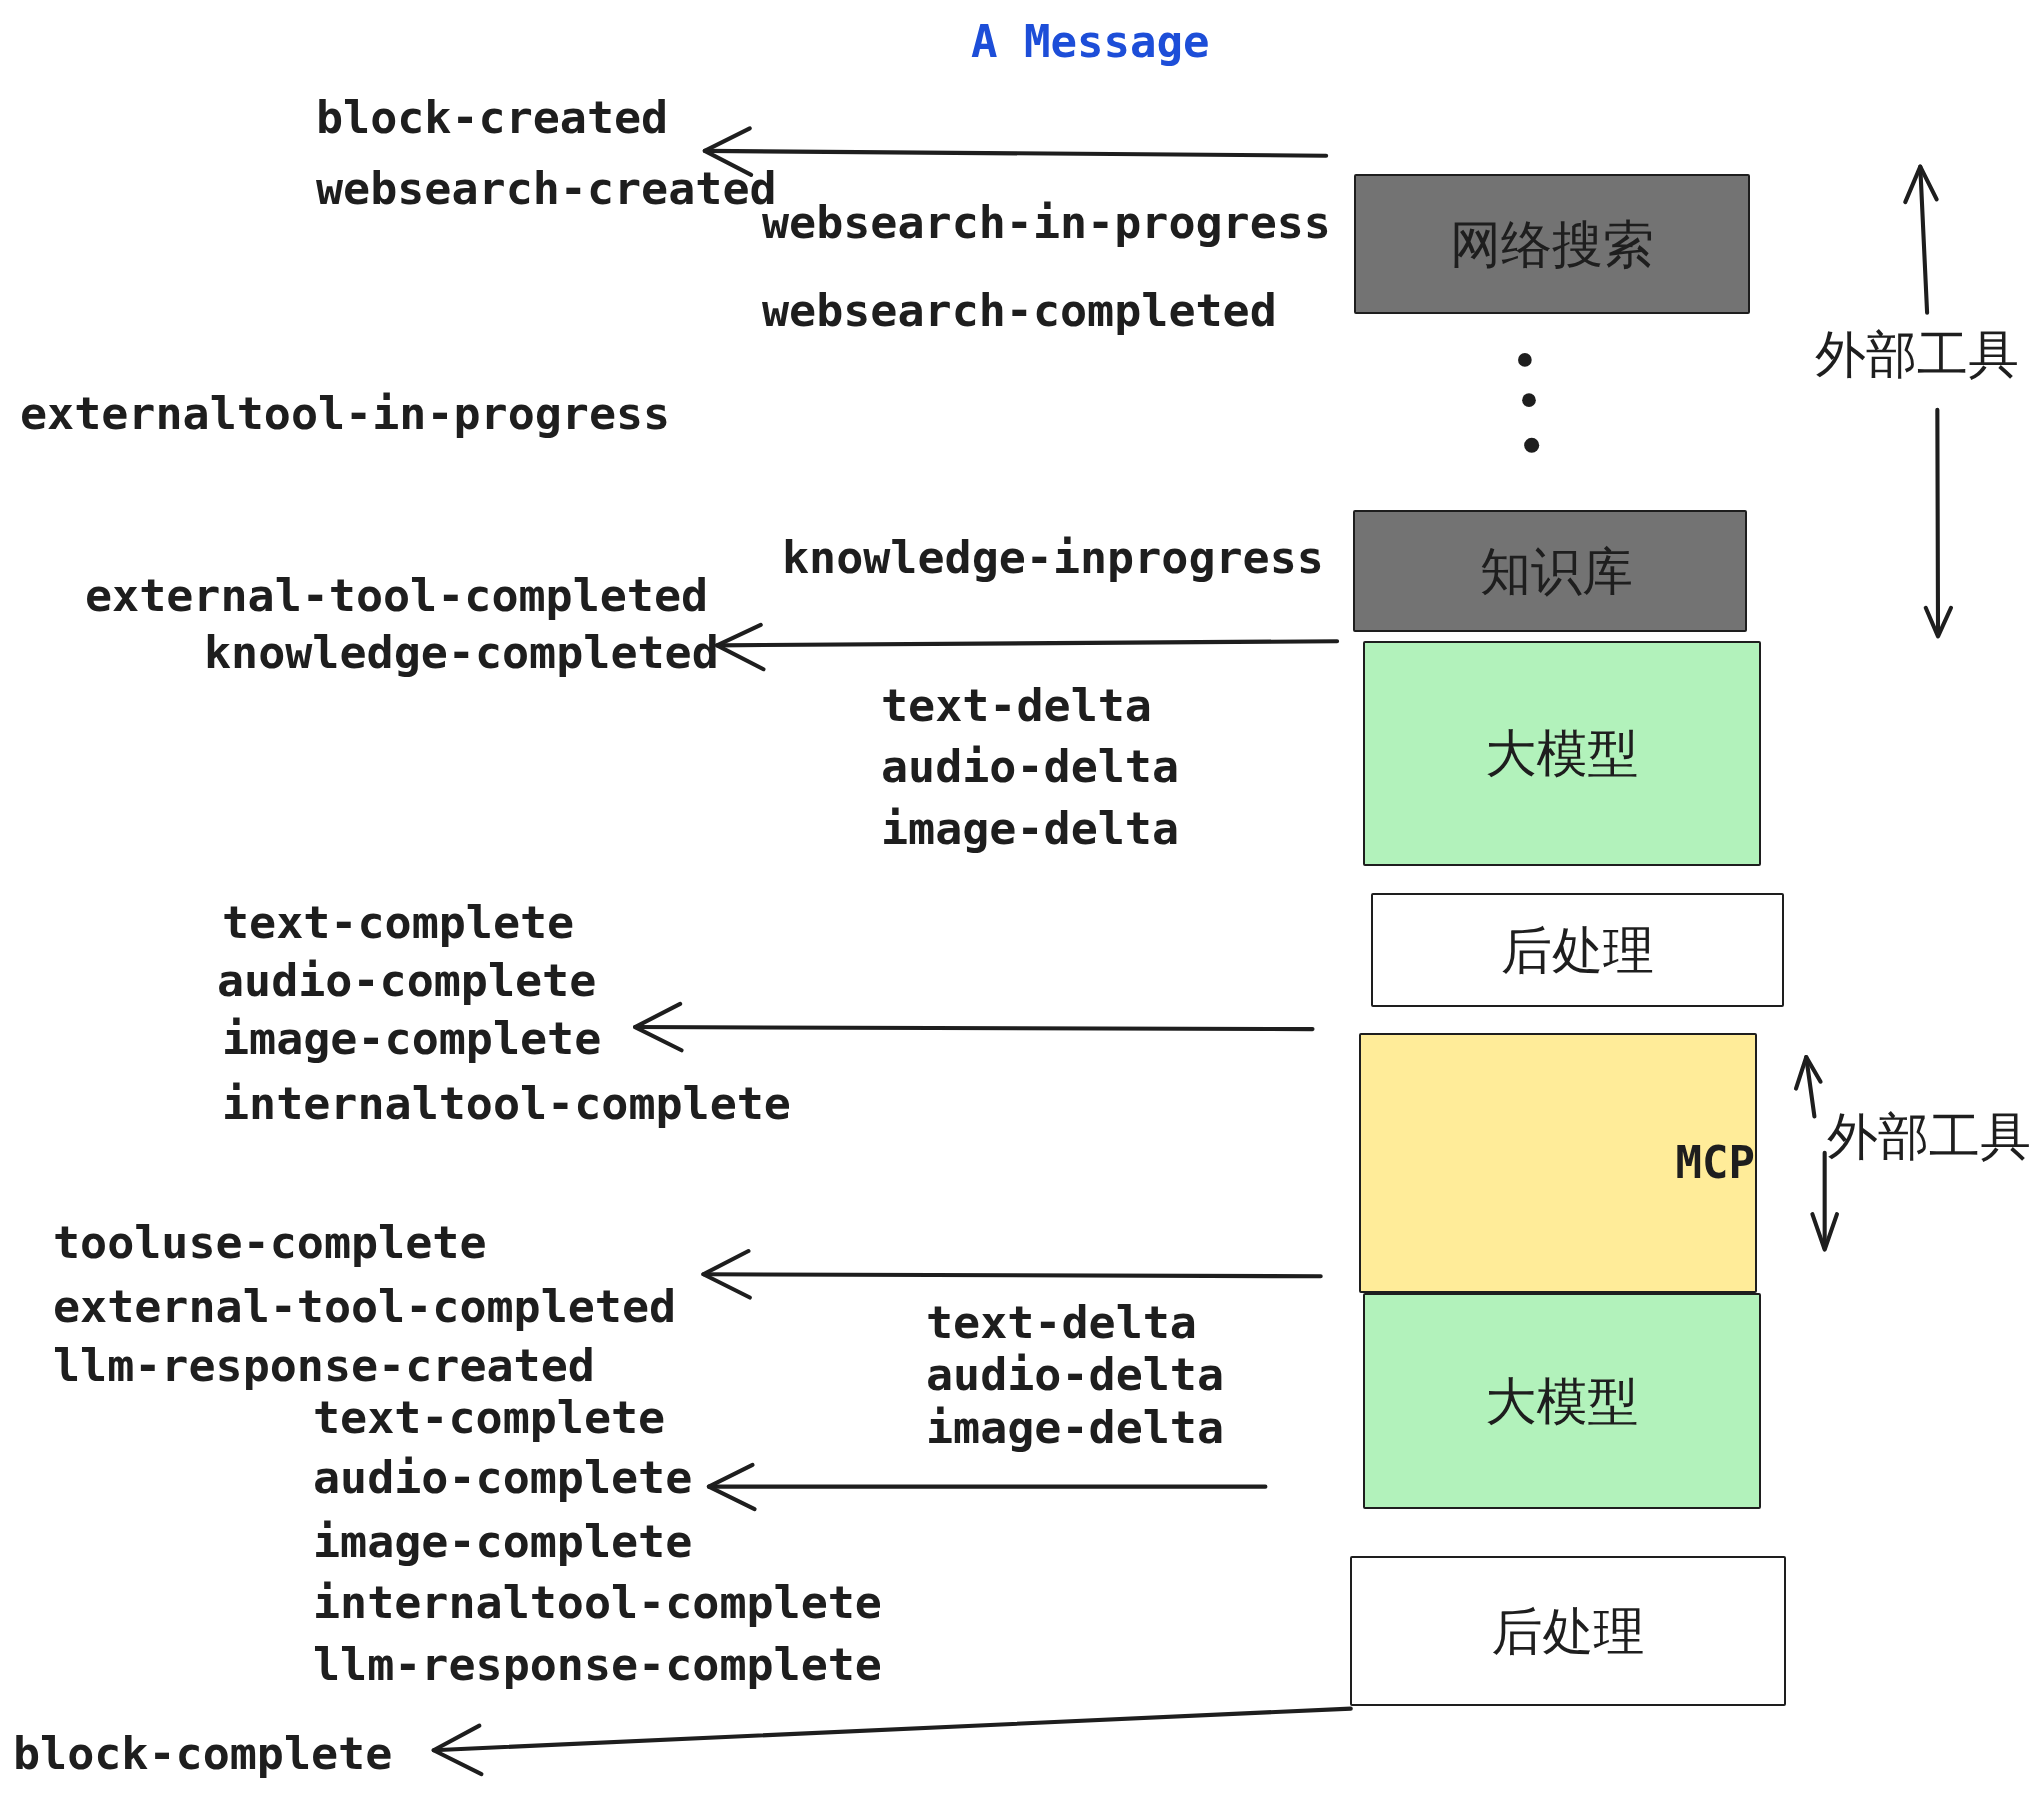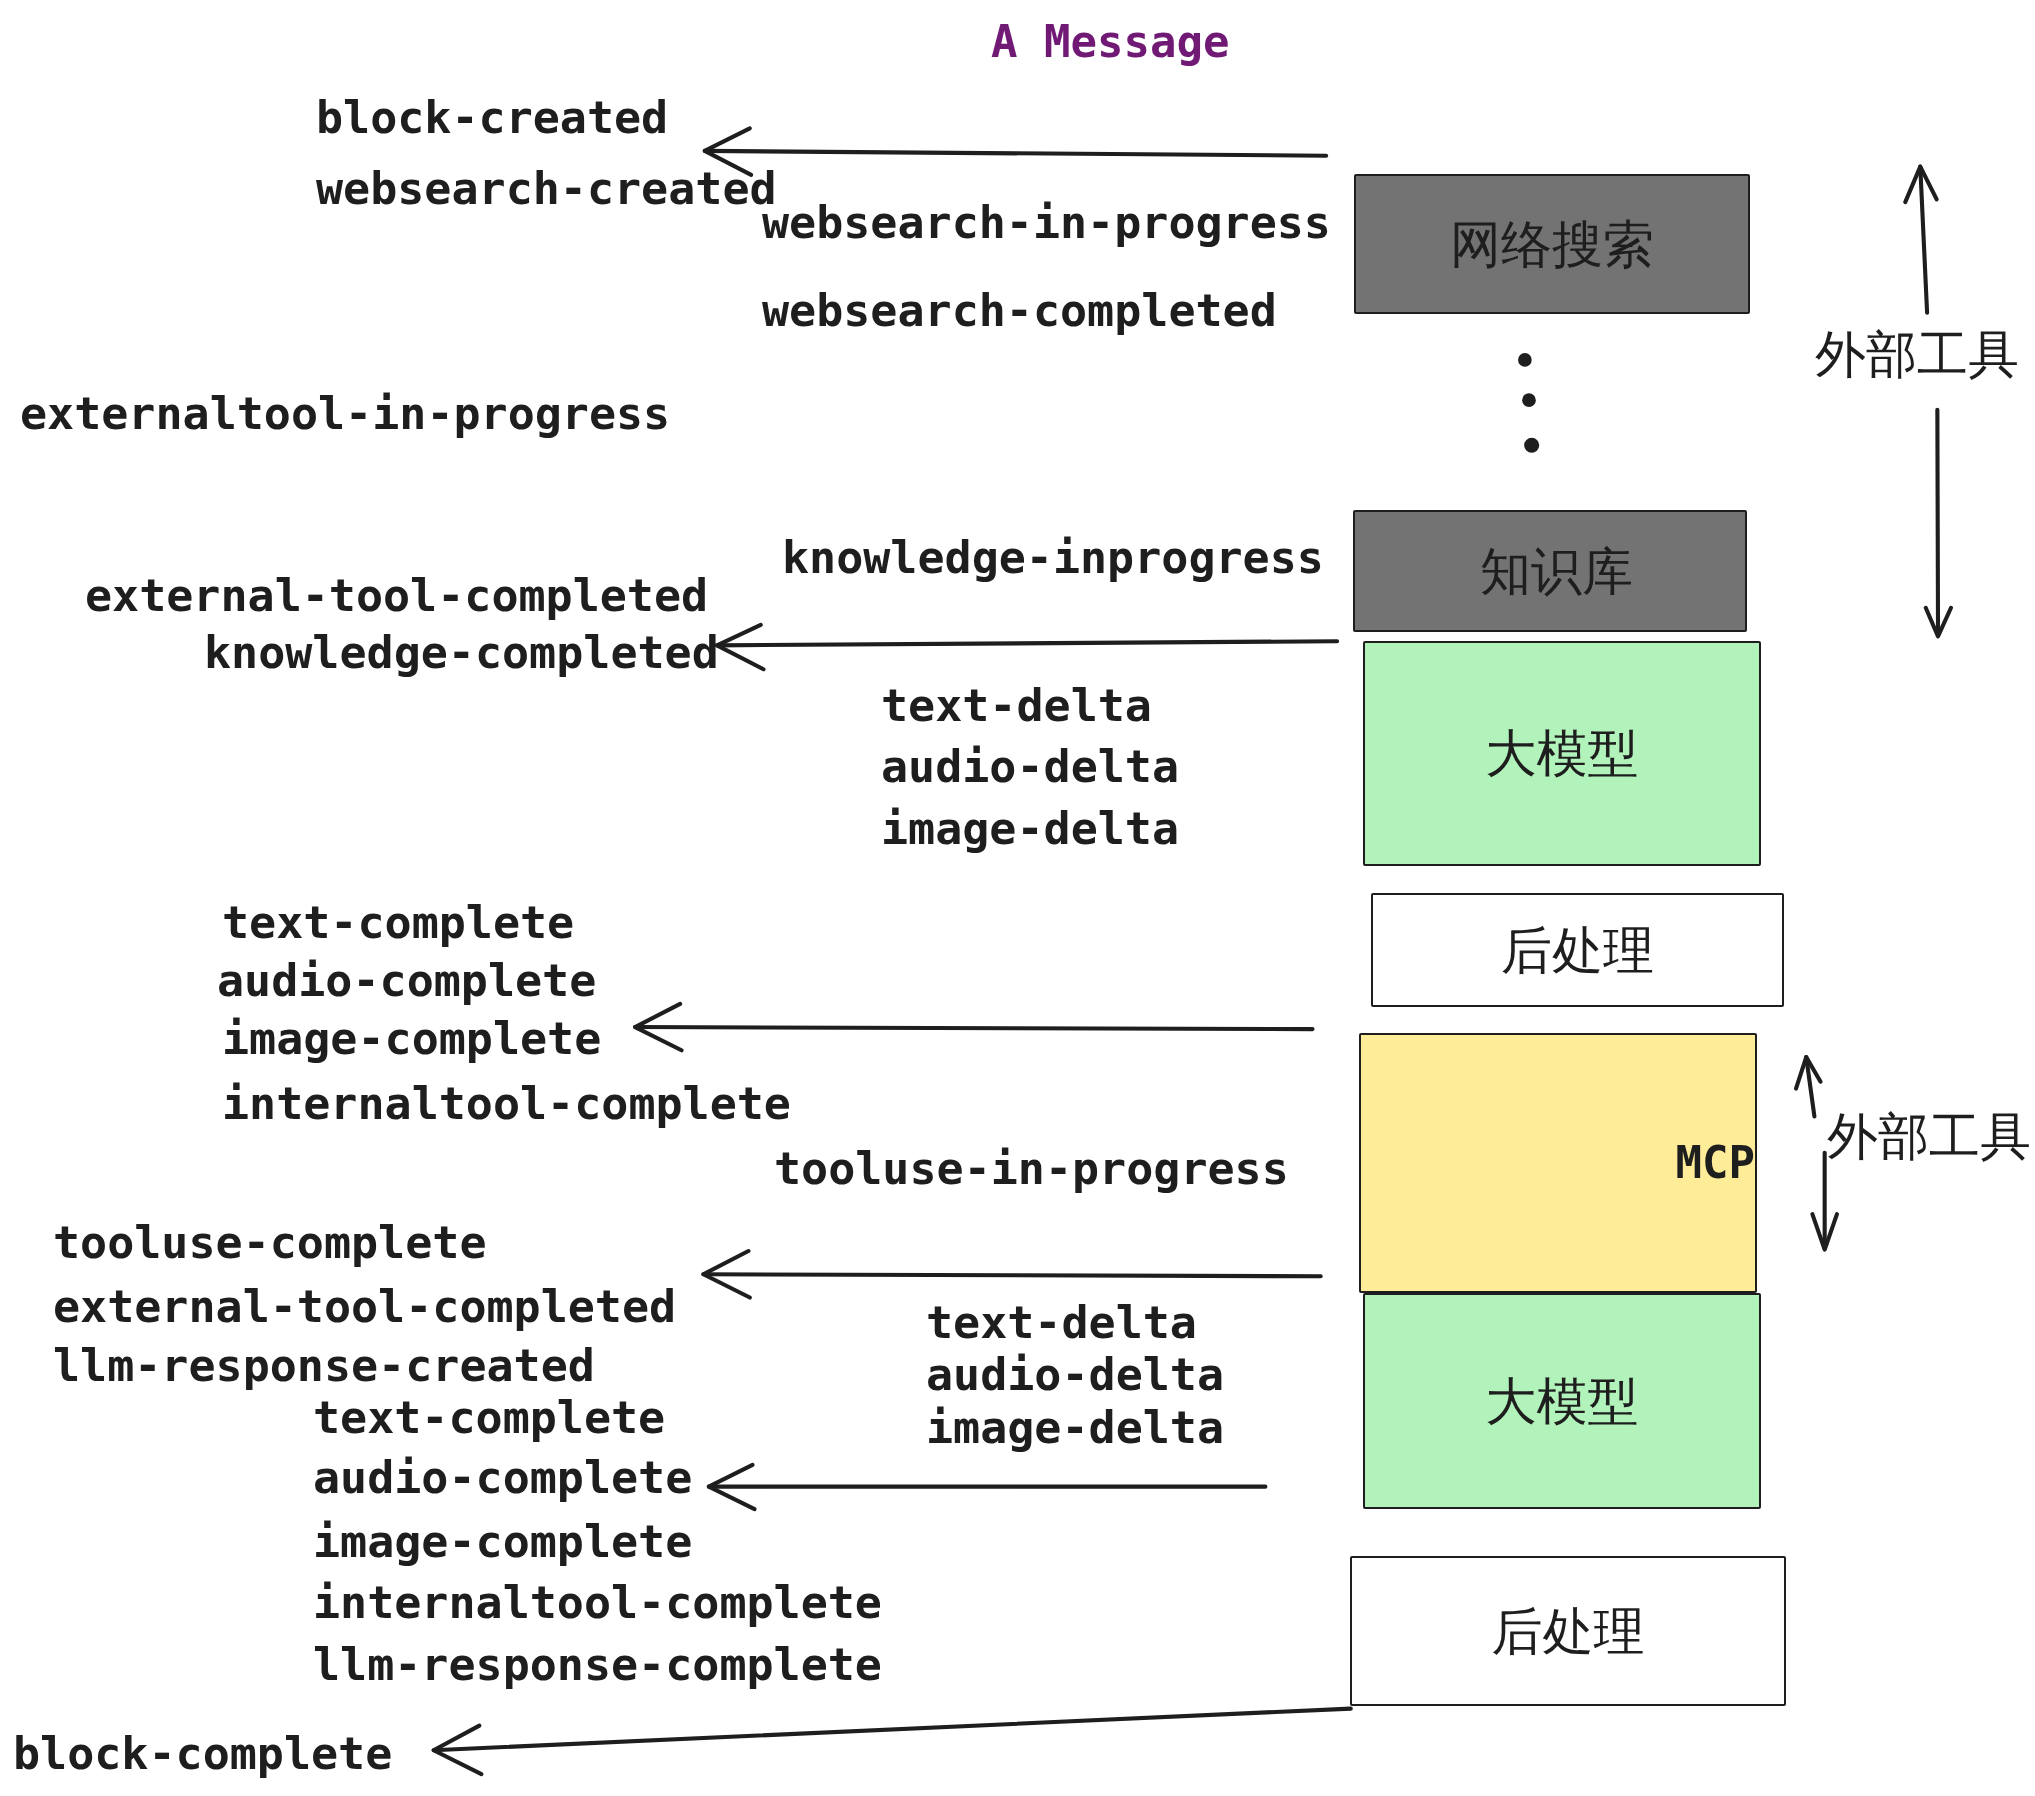--- a/index.html
+++ b/index.html
@@ -20,22 +20,21 @@
     white-space:nowrap;
     color:#1e1e1e;
     text-align:center;
   }
   .title{
     position:absolute;
     font-family:"DejaVu Sans Mono", monospace;
     font-size:44px;line-height:48px;
     font-weight:600;
     white-space:nowrap;
-    color:#701a75;
-    margin-left:20px;
+    color:#1d4ed8;
   }
   .box{
     position:absolute;
     border:2.7px solid #1e1e1e;
     border-radius:2px;
     display:flex;align-items:center;justify-content:center;
     box-sizing:border-box;
   }
   .box .cn{
     font-family:"DejaVu Sans", sans-serif;
@@ -133,21 +132,20 @@
   <div class="ev" style="left:313px;top:1580px;">internaltool-complete</div>
   <div class="ev" style="left:313px;top:1642px;">llm-response-complete</div>
   <div class="ev" style="left:13px;top:1731px;">block-complete</div>
 
   <div class="ev" style="left:762px;top:200px;">websearch-in-progress</div>
   <div class="ev" style="left:762px;top:288px;">websearch-completed</div>
   <div class="ev" style="left:782px;top:535px;">knowledge-inprogress</div>
   <div class="ev" style="left:881px;top:683px;">text-delta</div>
   <div class="ev" style="left:881px;top:744px;">audio-delta</div>
   <div class="ev" style="left:881px;top:806px;">image-delta</div>
-  <div class="ev" style="left:774px;top:1146px;">tooluse-in-progress</div>
   <div class="ev" style="left:926px;top:1300px;">text-delta</div>
   <div class="ev" style="left:926px;top:1352px;">audio-delta</div>
   <div class="ev" style="left:926px;top:1405px;">image-delta</div>
 
   <div class="box fill-pink" style="left:1354px;top:174px;width:396px;height:140px;">
     <span class="cn">网络搜索</span>
   </div>
   <div class="box fill-pink" style="left:1353px;top:510px;width:394px;height:122px;padding-left:13px;">
     <span class="cn">知识库</span>
   </div>

